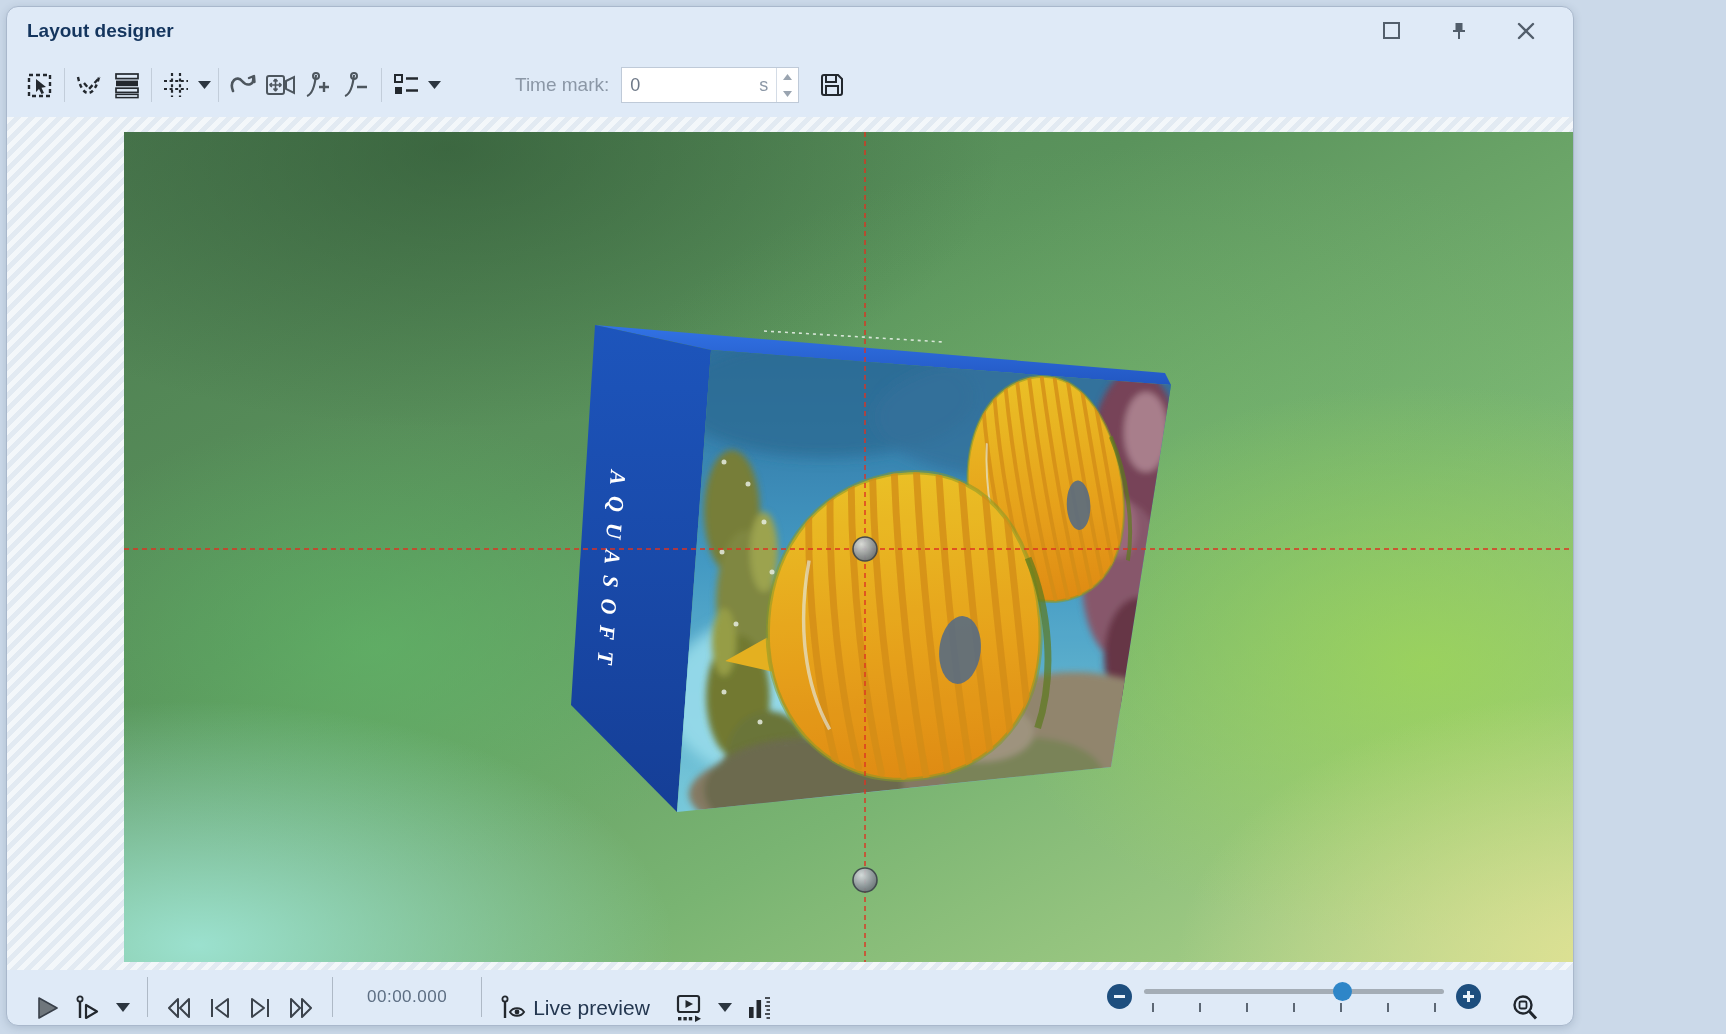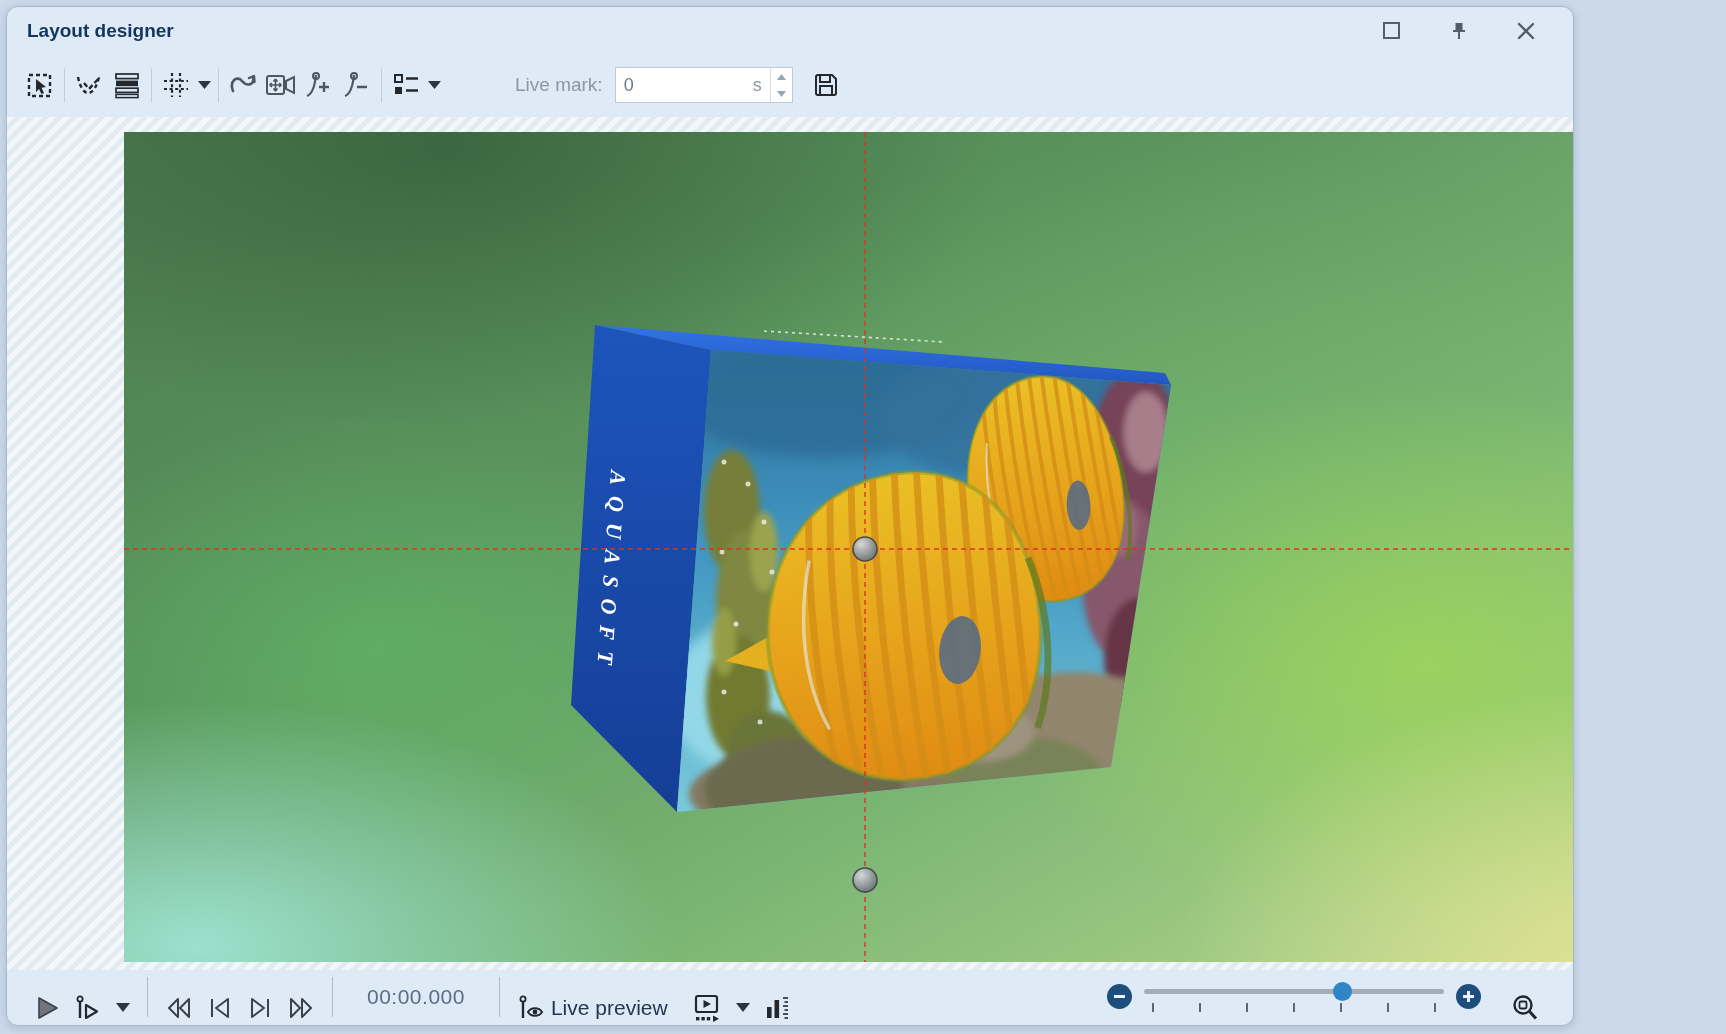--- a/index.html
+++ b/index.html
@@ -48,21 +48,21 @@
       radial-gradient(50% 45% at 22% 2%,  rgba(42,80,48,.55) 0%, rgba(42,80,48,0) 75%),
       linear-gradient(150deg,#4d7c51 0%,#5a935c 35%,#79b472 65%,#b6d78e 100%);
   }
   .canvas svg { position:absolute; inset:0; }
   .brush-cursor { position:absolute; left:1588px; top:6px; width:42px; height:42px; }
   
   .bottombar { position:absolute; left:0; bottom:0; right:0; height:57px; }
   .pb-left { position:absolute; left:20px; top:0; height:57px; display:flex; align-items:center; }
   .pbtn { height:40px; display:flex; align-items:center; justify-content:center; color:#343b44; padding:0 7px;margin-top:22px; }
   .psep { width:1px; height:40px; background:#aeb9c6; margin:0 10px; }
-  .time-display { font-size:21px; color:#5d6e83; margin:0 24px; letter-spacing:.5px; }
+  .time-display { font-size:17px; color:#5d6e83; margin:0 24px; letter-spacing:.5px; }
   .live-label { font-size:21px; color:#243750; margin:0 10px 0 4px; }
   .pb-right { position:absolute; right:26px; top:0; height:57px; display:flex; align-items:center; gap:12px; }
   .zoom-circle { width:25px; height:25px; border-radius:50%; background:#1d4e7e; color:#eaf2fa; display:flex; align-items:center; justify-content:center; }
   .slider { position:relative; width:300px; height:34px; }
   .slider-track { position:absolute; left:0; right:0; top:9px; height:5px; background:#a4adb6; border-radius:3px; }
   .slider-thumb { position:absolute; top:2px; width:19px; height:19px; margin-left:-9px; border-radius:50%; background:#2e86c8; }
   .slider-ticks { position:absolute; left:8px; right:8px; bottom:2px; display:flex; justify-content:space-between; }
   .slider-ticks .tick { width:1.5px; height:9px; background:#5c6774; }
   .mag-btn { color:#20262d; margin-left:10px; }
   svg { display:block; }
@@ -191,21 +191,21 @@
             <line x1="15" y1="20.5" x2="27" y2="20.5" stroke="currentColor" stroke-width="2.6"></line>
           </svg>
       </span>
     </div>
     <div class="caret">
       <svg width="13" height="8" viewBox="0 0 13 8">
           <path d="M0 0 L13 0 L6.5 8 Z" fill="currentColor"></path>
         </svg>
     </div>
 
-    <div class="tm-label">Live mark:</div>
+    <div class="tm-label">Time mark:</div>
     <div class="tm-input-wrap">
       <input class="tm-input" value="0" style="">
       <span class="tm-unit">s</span>
       <div class="spinner">
         <div class="spin-btn">
             <svg width="9" height="6" viewBox="0 0 9 6">
               <path d="M0 6 L9 6 L4.5 0 Z" fill="currentColor"></path>
             </svg>
           </div>
         <div class="spin-btn">

